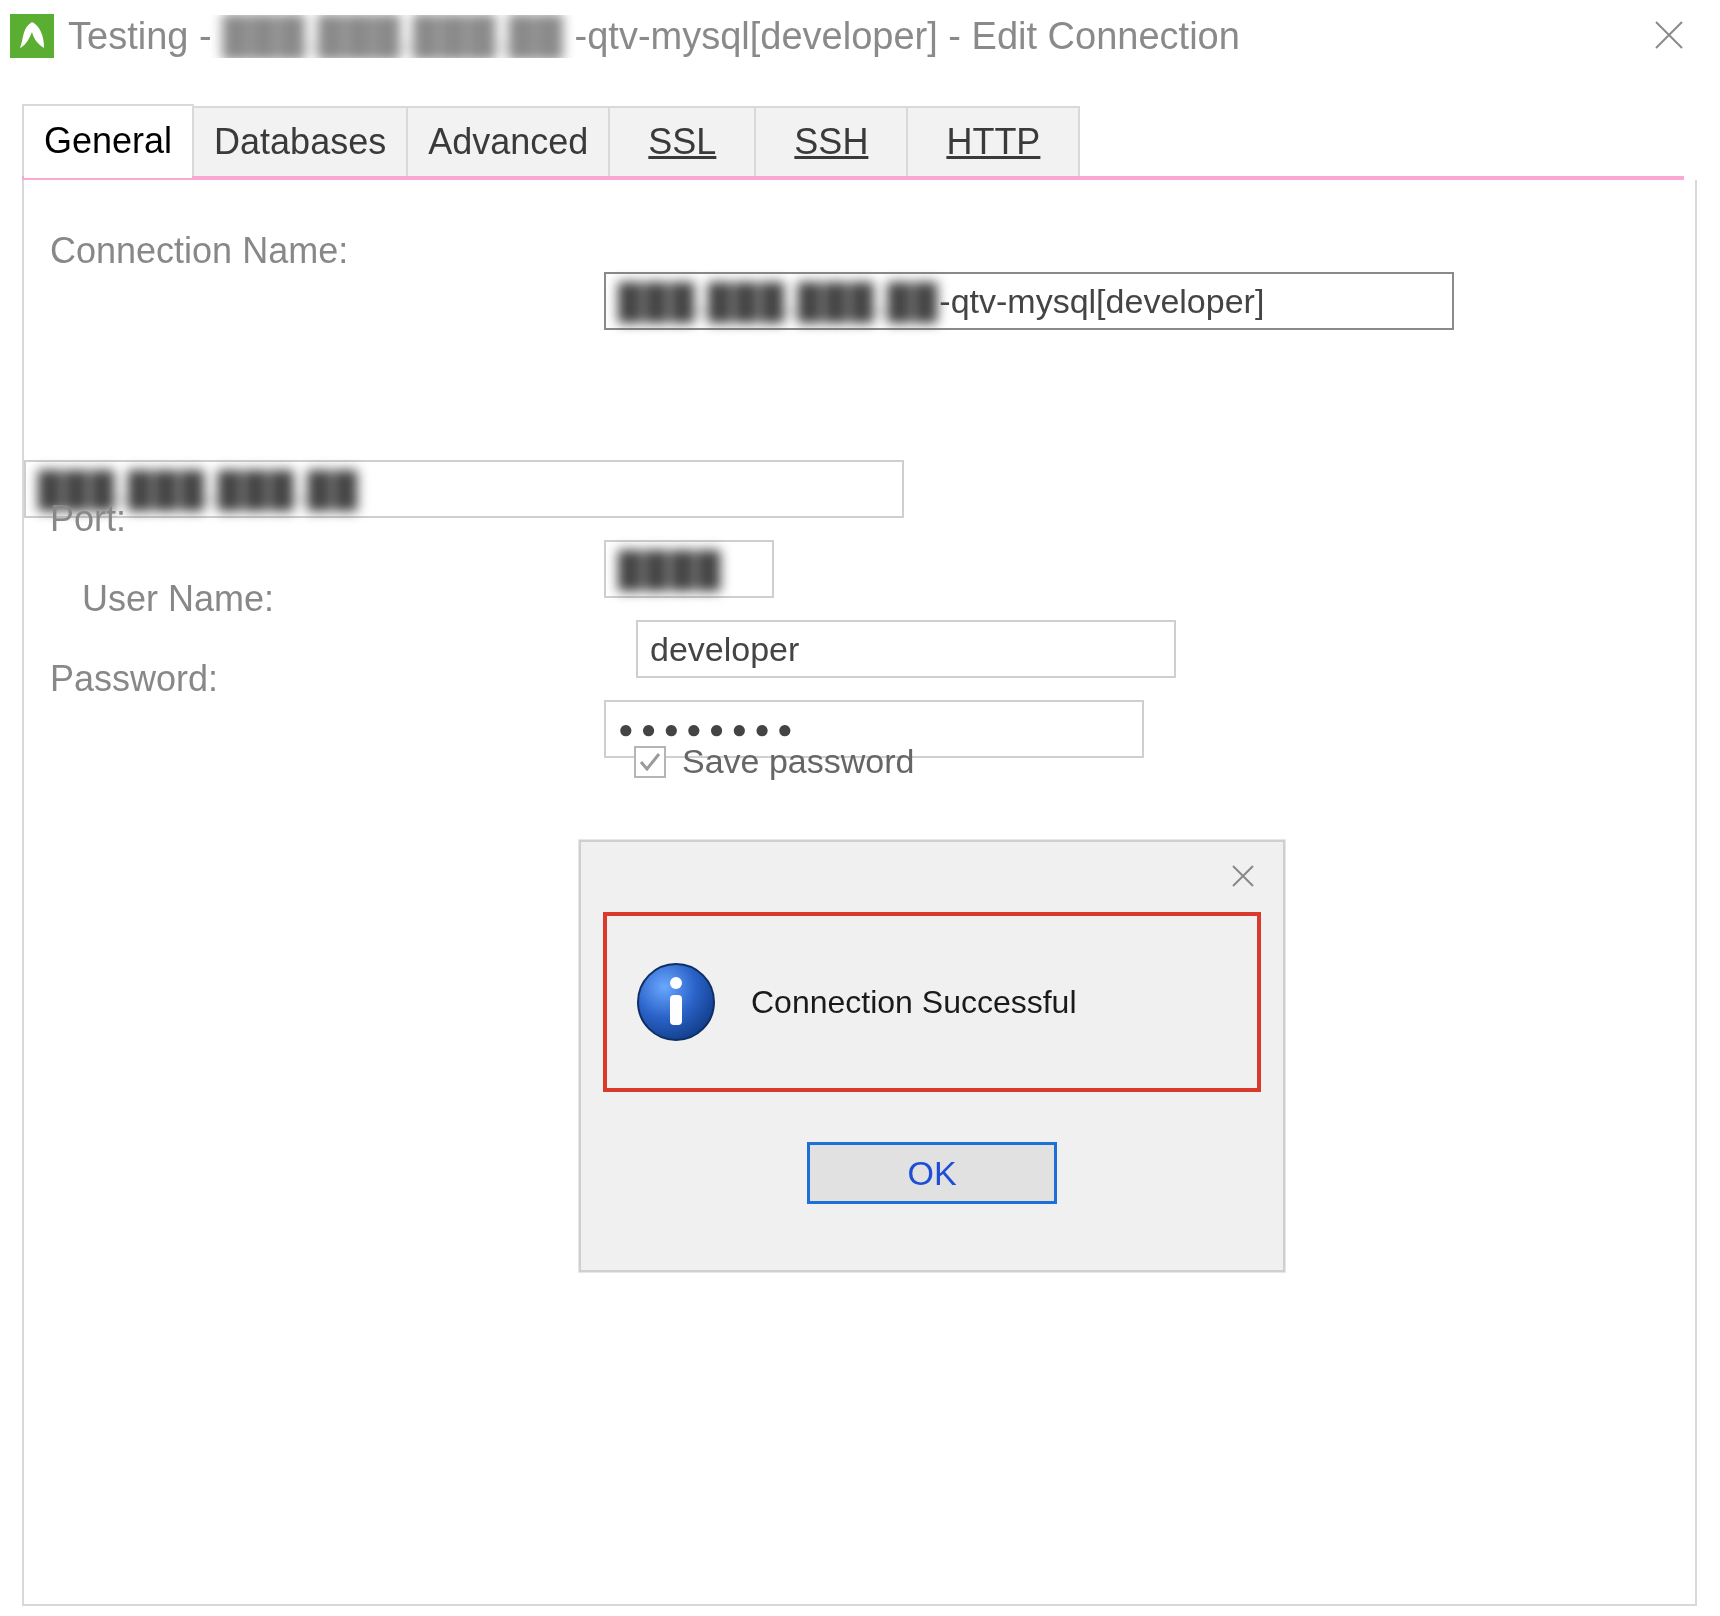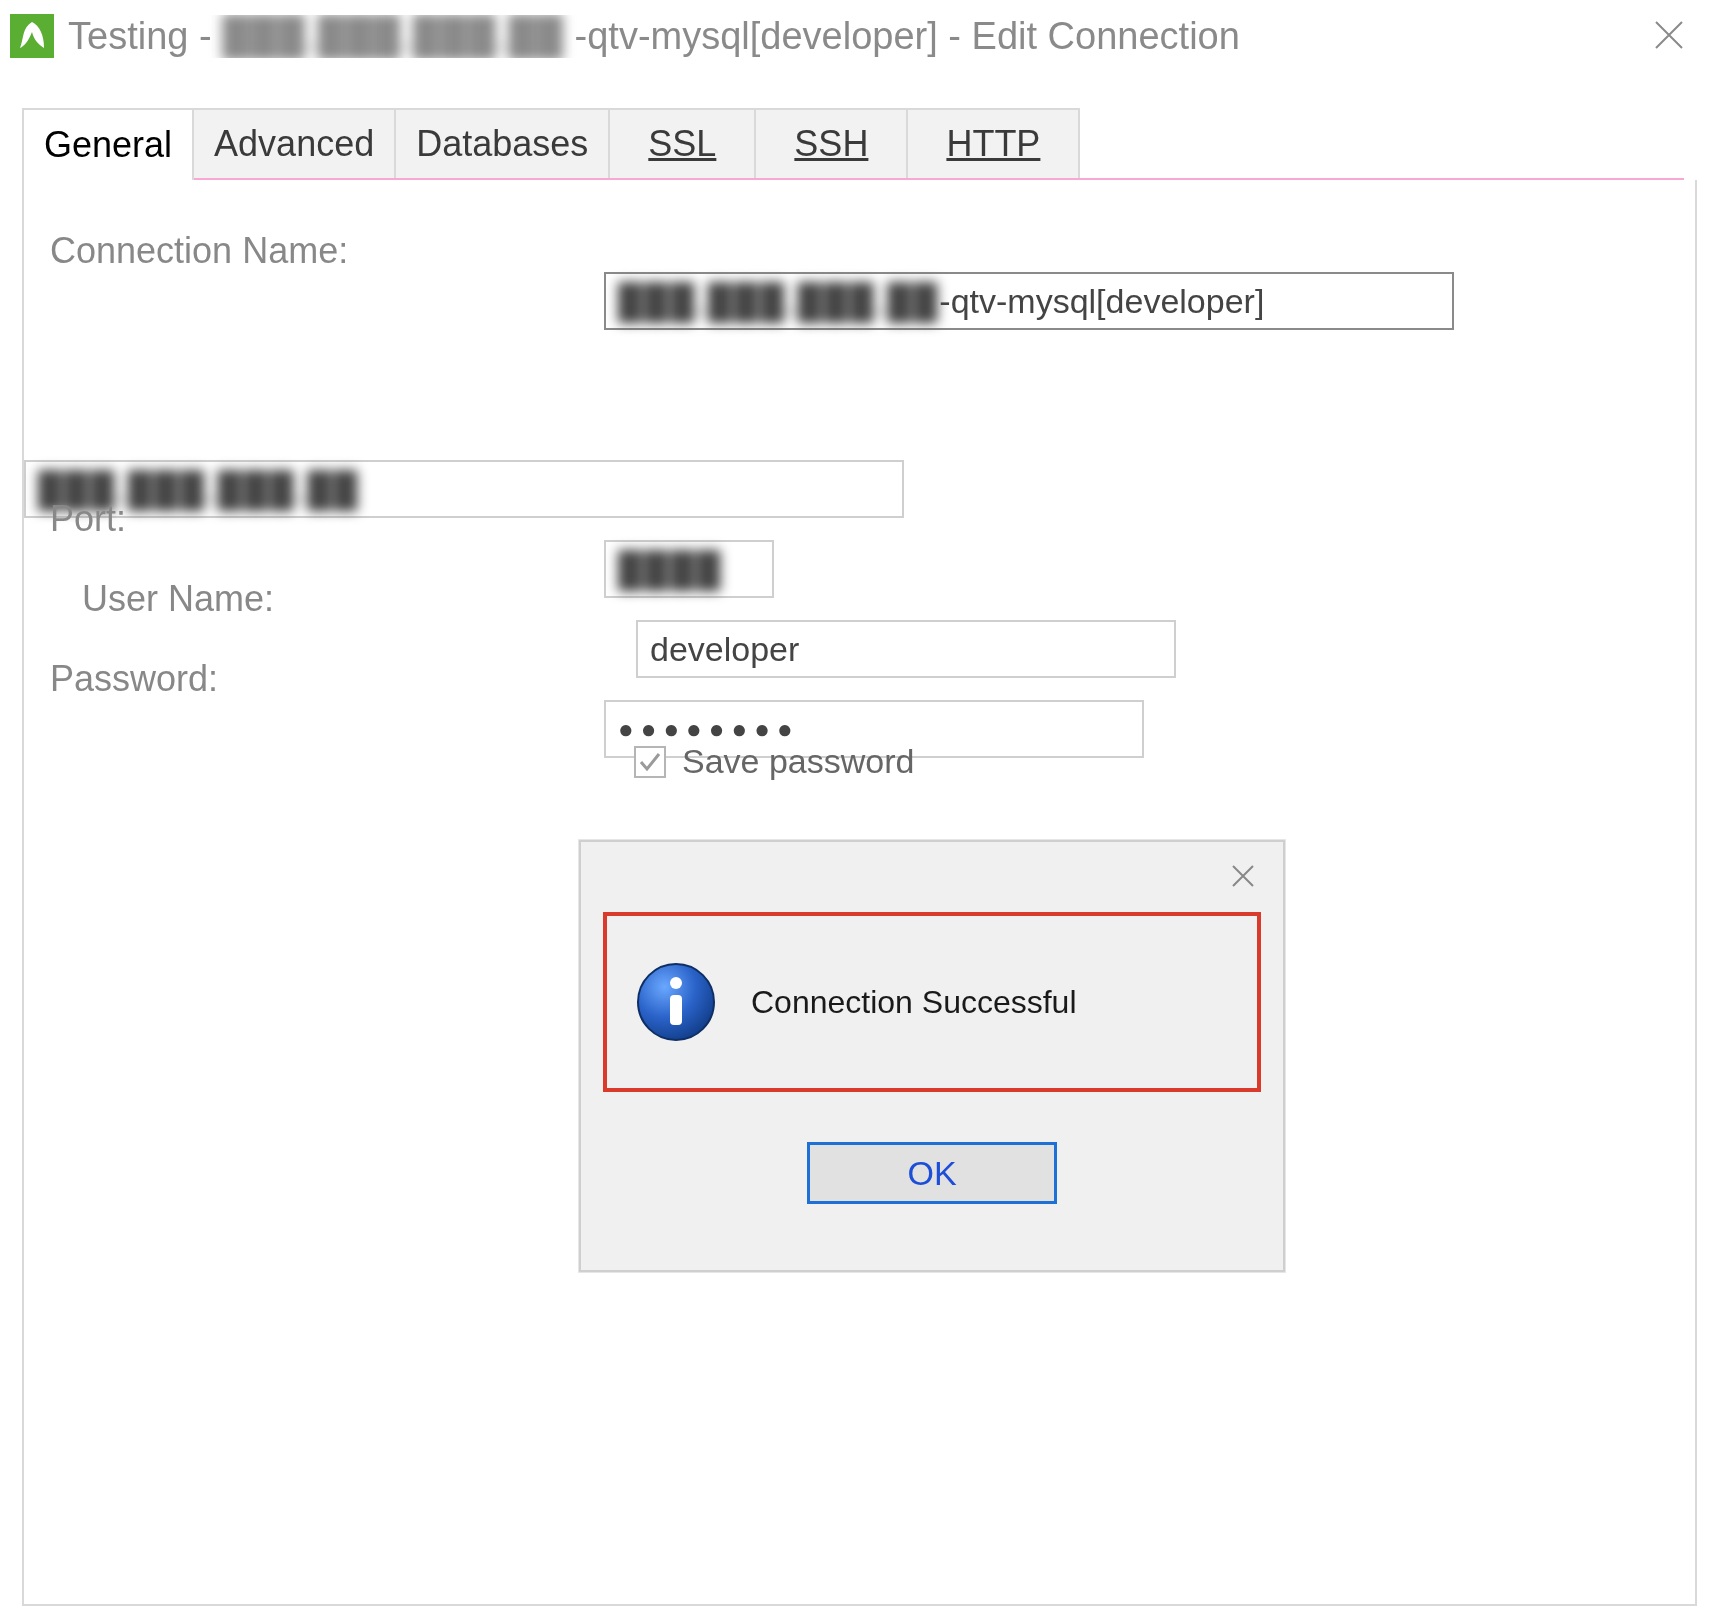--- a/index.html
+++ b/index.html
@@ -52,22 +52,23 @@
     display: flex; align-items: center; justify-content: center;
     color: #8a8a8a;
   }
   .win-close svg { width: 34px; height: 34px; }
 
   
   .tabs {
     position: absolute;
     left: 22px; top: 108px;
     right: 36px;
-    border-bottom: 2px solid #f9a8d4;
+    border-bottom: 4px solid #f9a8d4;
     display: flex;
+    align-items: flex-end;
     height: 72px;
   }
   .tab {
     height: 70px;
     padding: 0 20px;
     font-size: 36px;
     color: #3a3a3a;
     background: #f2f2f2;
     border: 2px solid #d9d9d9;
     border-bottom: none;
@@ -231,24 +232,24 @@
         <path d="M4 4 L30 30 M30 4 L4 30" stroke="#8a8a8a" stroke-width="2" fill="none"></path>
       </svg>
     </div>
   </div>
 
   <div class="tabs">
     <div class="tab active">
         <span>General</span>
       </div>
     <div class="tab">
+        <span>Databases</span>
+      </div>
+    <div class="tab">
         <span>Advanced</span>
-      </div>
-    <div class="tab">
-        <span>Databases</span>
       </div>
     <div class="tab wide">
         <span>SSL</span>
       </div>
     <div class="tab wide">
         <span>SSH</span>
       </div>
     <div class="tab wide">
         <span>HTTP</span>
       </div>

